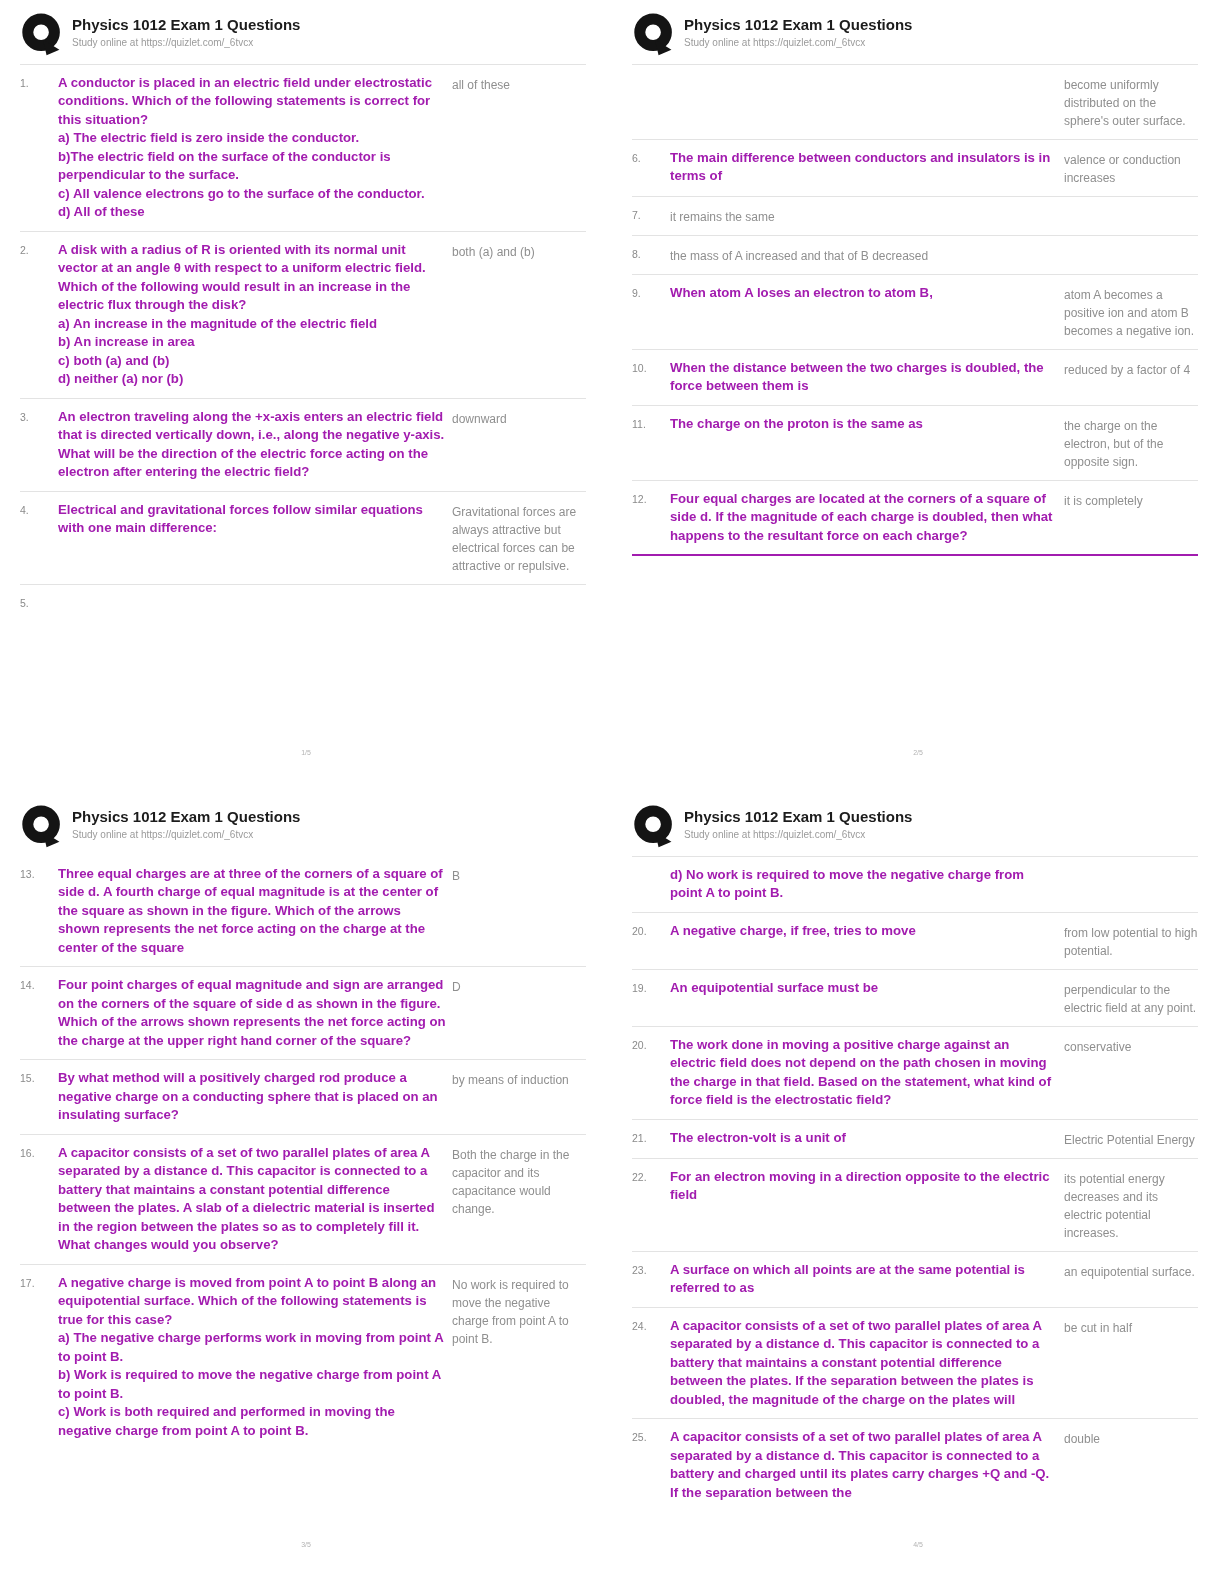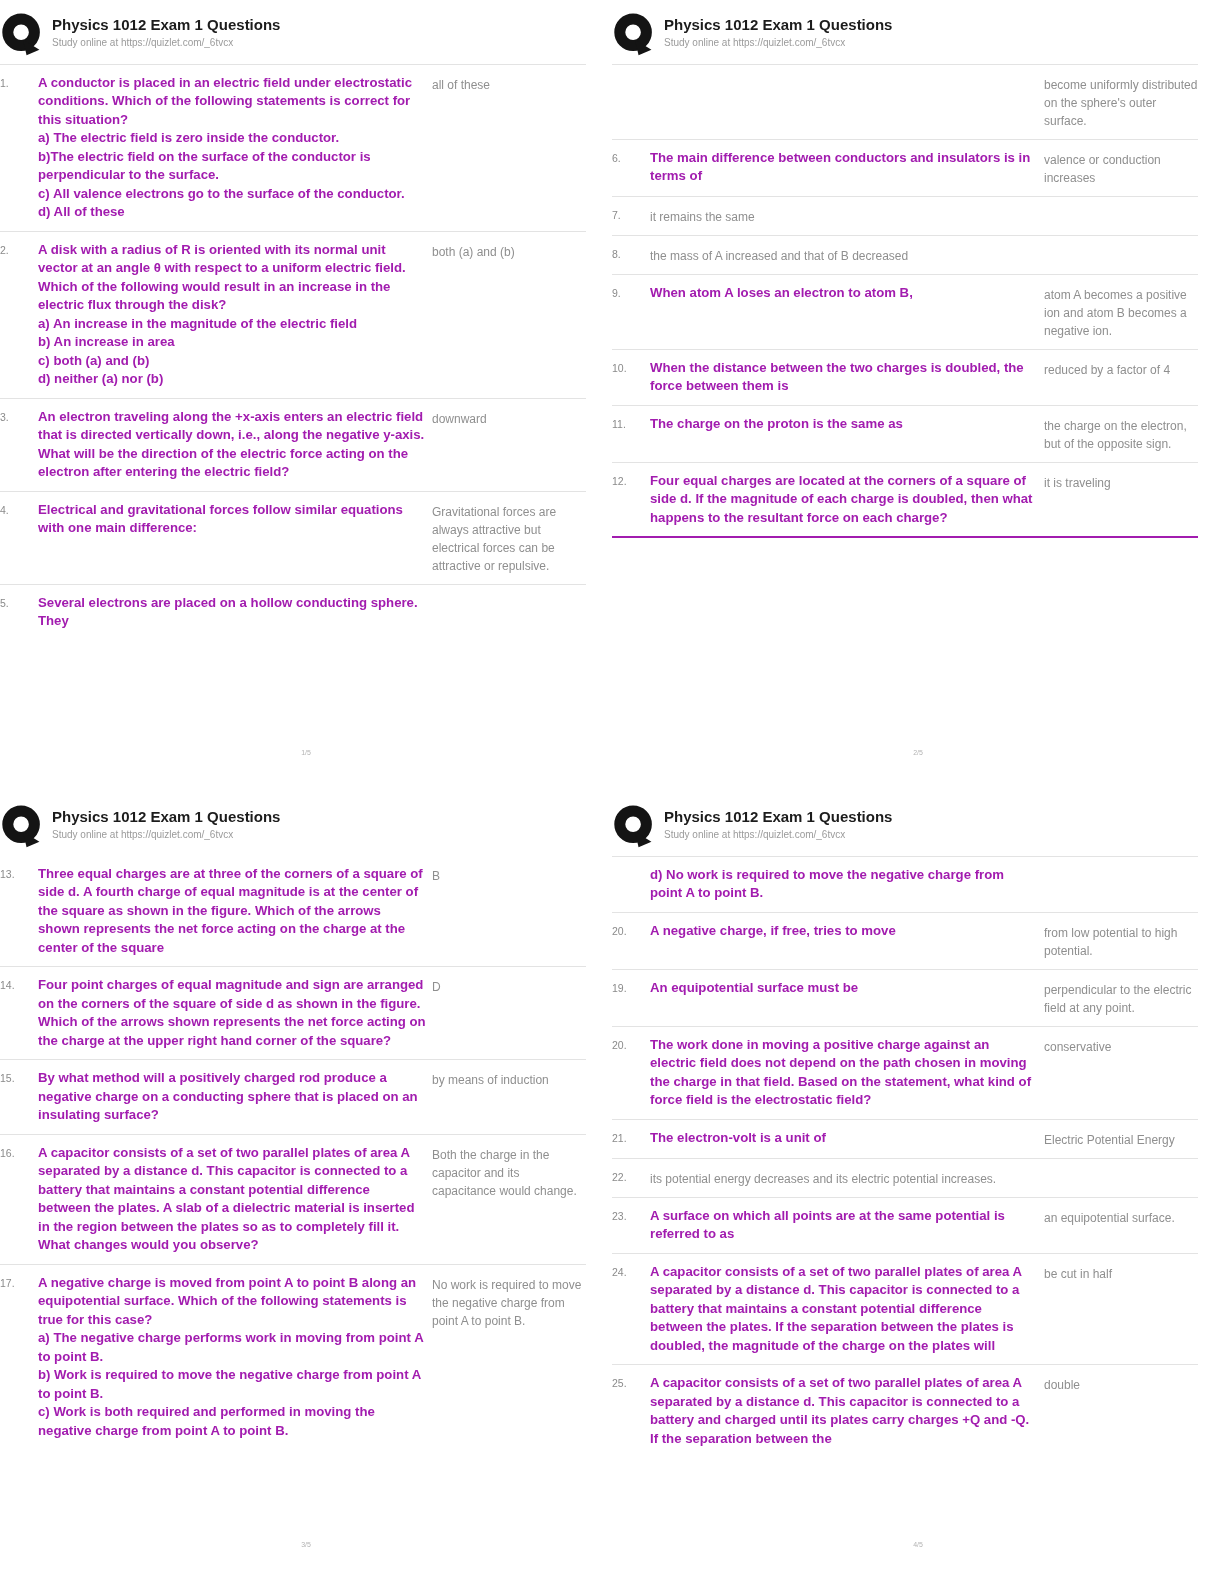--- a/index.html
+++ b/index.html
@@ -1,18 +1,18 @@
 <!DOCTYPE html>
 <html><head>
 <meta charset="utf-8">
 <style>
   html,body{margin:0;padding:0;background:#ffffff;}
   body{width:1224px;height:1584px;font-family:"Liberation Sans",sans-serif;color:#3a3a3a;}
   .sheet{display:grid;grid-template-columns:612px 612px;grid-template-rows:792px 792px;width:1224px;height:1584px;}
-  .page{position:relative;box-sizing:border-box;padding:13px 26px 0 0;overflow:hidden;background:#fff;}
+  .page{position:relative;box-sizing:border-box;padding:13px 26px 0 20px;overflow:hidden;background:#fff;}
   .page-header{display:flex;align-items:flex-start;gap:8px;padding-bottom:7px;}
   .page.hdr-divider .page-header{border-bottom:1px solid #e3e3e3;}
   .logo{flex:0 0 auto;width:44px;height:44px;}
   .head-text{padding-top:3px;}
   .title{font-size:15px;font-weight:bold;color:#1c1c1c;margin:0;line-height:1.2;}
   .url{font-size:10px;color:#9b9b9b;margin-top:3px;line-height:1.2;}
   .rows{}
   .row{display:grid;grid-template-columns:32px 388px 1fr;column-gap:6px;padding:9px 0;}
   .row + .row{border-top:1px solid #e3e3e3;}
   .rows.trailing{border-bottom:2px solid #a21caf;}
@@ -63,21 +63,20 @@
           <span class="q">An electron traveling along the +x-axis enters an electric field that is directed vertically down, i.e., along the negative y-axis. What will be the direction of the electric force acting on the electron after entering the electric field?</span>
           <span class="a">downward</span>
         </div>
         <div class="row">
           <span class="num">4.</span>
           <span class="q">Electrical and gravitational forces follow similar equations with one main difference:</span>
           <span class="a">Gravitational forces are always attractive but electrical forces can be attractive or repulsive.</span>
         </div>
         <div class="row">
           <span class="num">5.</span>
-          <span class="q">Several electrons are placed on a hollow conducting sphere. They</span>
           <span class="a"></span>
         </div>
       </div>
     <div class="footer">1/5</div>
   </section>
 
   <section class="page hdr-divider">
     <header class="page-header">
       <span class="logo">
         <svg viewBox="0 0 48 48" width="44" height="44" aria-hidden="true">
@@ -120,21 +119,21 @@
           <span class="a">reduced by a factor of 4</span>
         </div>
         <div class="row">
           <span class="num">11.</span>
           <span class="q">The charge on the proton is the same as</span>
           <span class="a">the charge on the electron, but of the opposite sign.</span>
         </div>
         <div class="row">
           <span class="num">12.</span>
           <span class="q">Four equal charges are located at the corners of a square of side d. If the magnitude of each charge is doubled, then what happens to the resultant force on each charge?</span>
-          <span class="a">it is traveling</span>
+          <span class="a">it is completely</span>
         </div>
       </div>
     <div class="footer">2/5</div>
   </section>
 
   <section class="page">
     <header class="page-header">
       <span class="logo">
         <svg viewBox="0 0 48 48" width="44" height="44" aria-hidden="true">
           <circle cx="23" cy="21" r="14.5" fill="none" stroke="#141414" stroke-width="12"></circle>
@@ -213,20 +212,21 @@
           <span class="q">The work done in moving a positive charge against an electric field does not depend on the path chosen in moving the charge in that field. Based on the statement, what kind of force field is the electrostatic field?</span>
           <span class="a">conservative</span>
         </div>
         <div class="row">
           <span class="num">21.</span>
           <span class="q">The electron-volt is a unit of</span>
           <span class="a">Electric Potential Energy</span>
         </div>
         <div class="row">
           <span class="num">22.</span>
+          <span class="q">For an electron moving in a direction opposite to the electric field</span>
           <span class="a">its potential energy decreases and its electric potential increases.</span>
         </div>
         <div class="row">
           <span class="num">23.</span>
           <span class="q">A surface on which all points are at the same potential is referred to as</span>
           <span class="a">an equipotential surface.</span>
         </div>
         <div class="row">
           <span class="num">24.</span>
           <span class="q">A capacitor consists of a set of two parallel plates of area A separated by a distance d. This capacitor is connected to a battery that maintains a constant potential difference between the plates. If the separation between the plates is doubled, the magnitude of the charge on the plates will</span>

